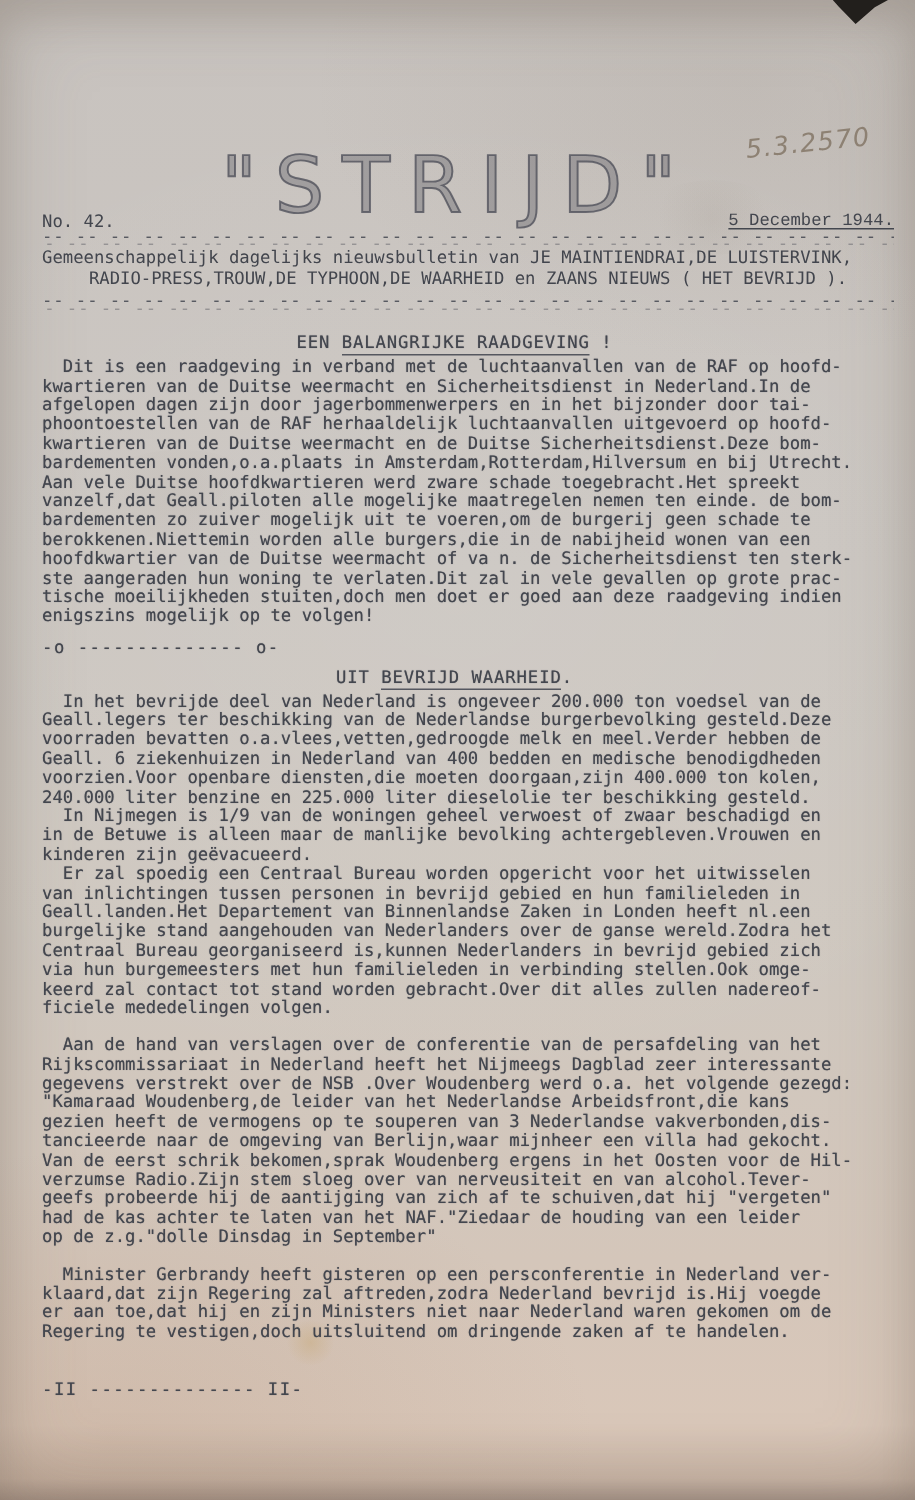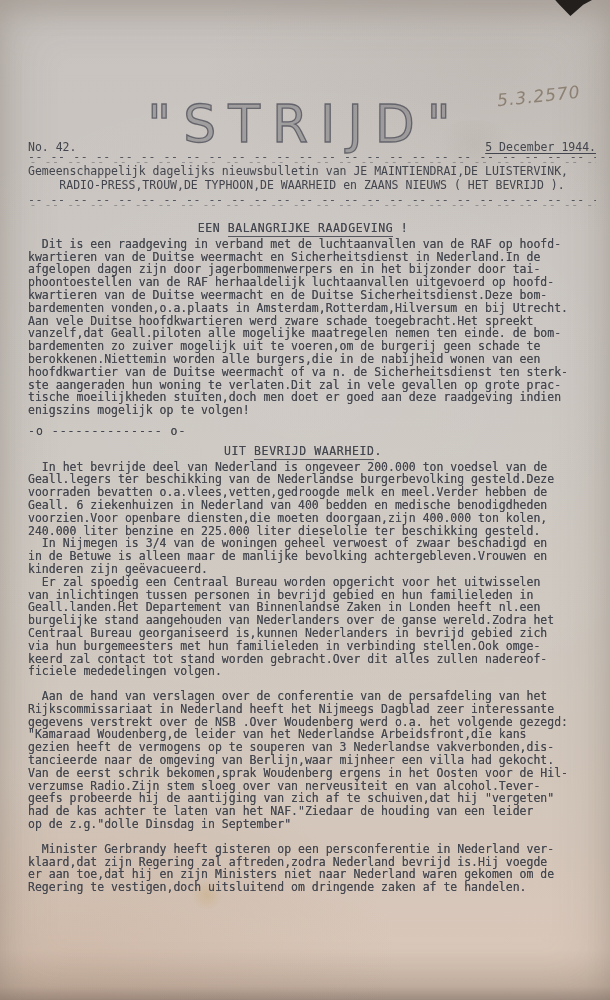--- a/index.html
+++ b/index.html
@@ -37,21 +37,21 @@
     text-align:center;
     font-family:"DejaVu Sans","Liberation Sans",sans-serif;
     font-size:52px; font-weight:400; letter-spacing:12px;
     color:rgba(78,80,90,0.10);
     -webkit-text-stroke:1.3px rgba(78,80,90,0.78);
     text-shadow:0 0 1px rgba(78,80,90,0.25);
     white-space:nowrap;
   }
   .hdr{position:absolute;left:28px;right:14px;top:141px;font-size:11.5px;line-height:13px;}
   .issue-row{display:flex;justify-content:space-between;}
-  .issue-date{text-decoration:underline;text-underline-offset:2px;}
+  .issue-date{text-decoration:underline;text-underline-offset:2px;font-family:Liberation Mono, monospace;}
   .rule{
     white-space:nowrap;overflow:hidden;letter-spacing:0.6px;
     color:rgba(64,67,77,0.85);
     height:13px;
   }
   .rule.ghost{text-shadow:-6px 5px 0 rgba(64,67,77,0.40);}
   .rule.top{margin-top:-3px;}
   .subtitle{white-space:nowrap;overflow:hidden;margin-top:1px;color:#42454d;}
   .subtitle.centered{text-align:center;}
   .rule.bottom{margin-top:2px;}
@@ -115,21 +115,21 @@
     <div class="sep">-o -------------- o-</div>
 
     <div class="heading h2-block"><span>UIT </span><span class="ul">BEVRIJD WAARHEID</span><span>.</span></div>
 
     <div class="para">  In het bevrijde deel van Nederland is ongeveer 200.000 ton voedsel van de
 Geall.legers ter beschikking van de Nederlandse burgerbevolking gesteld.Deze
 voorraden bevatten o.a.vlees,vetten,gedroogde melk en meel.Verder hebben de
 Geall. 6 ziekenhuizen in Nederland van 400 bedden en medische benodigdheden
 voorzien.Voor openbare diensten,die moeten doorgaan,zijn 400.000 ton kolen,
 240.000 liter benzine en 225.000 liter dieselolie ter beschikking gesteld.</div>
-    <div class="para">  In Nijmegen is 3/4 van de woningen geheel verwoest of zwaar beschadigd en
+    <div class="para">  In Nijmegen is 1/9 van de woningen geheel verwoest of zwaar beschadigd en
 in de Betuwe is alleen maar de manlijke bevolking achtergebleven.Vrouwen en
 kinderen zijn geëvacueerd.</div>
     <div class="para">  Er zal spoedig een Centraal Bureau worden opgericht voor het uitwisselen
 van inlichtingen tussen personen in bevrijd gebied en hun familieleden in
 Geall.landen.Het Departement van Binnenlandse Zaken in Londen heeft nl.een
 burgelijke stand aangehouden van Nederlanders over de ganse wereld.Zodra het
 Centraal Bureau georganiseerd is,kunnen Nederlanders in bevrijd gebied zich
 via hun burgemeesters met hun familieleden in verbinding stellen.Ook omge-
 keerd zal contact tot stand worden gebracht.Over dit alles zullen nadereof-
 ficiele mededelingen volgen.</div>
@@ -142,16 +142,17 @@
 Van de eerst schrik bekomen,sprak Woudenberg ergens in het Oosten voor de Hil-
 verzumse Radio.Zijn stem sloeg over van nerveusiteit en van alcohol.Tever-
 geefs probeerde hij de aantijging van zich af te schuiven,dat hij "vergeten"
 had de kas achter te laten van het NAF."Ziedaar de houding van een leider
 op de z.g."dolle Dinsdag in September"</div>
     <div class="para gap">  Minister Gerbrandy heeft gisteren op een persconferentie in Nederland ver-
 klaard,dat zijn Regering zal aftreden,zodra Nederland bevrijd is.Hij voegde
 er aan toe,dat hij en zijn Ministers niet naar Nederland waren gekomen om de
 Regering te vestigen,doch uitsluitend om dringende zaken af te handelen.</div>
 
+    <div class="sep footer">-II -------------- II-</div>
 
   </div>
 
 </div>
 
 </body></html>

